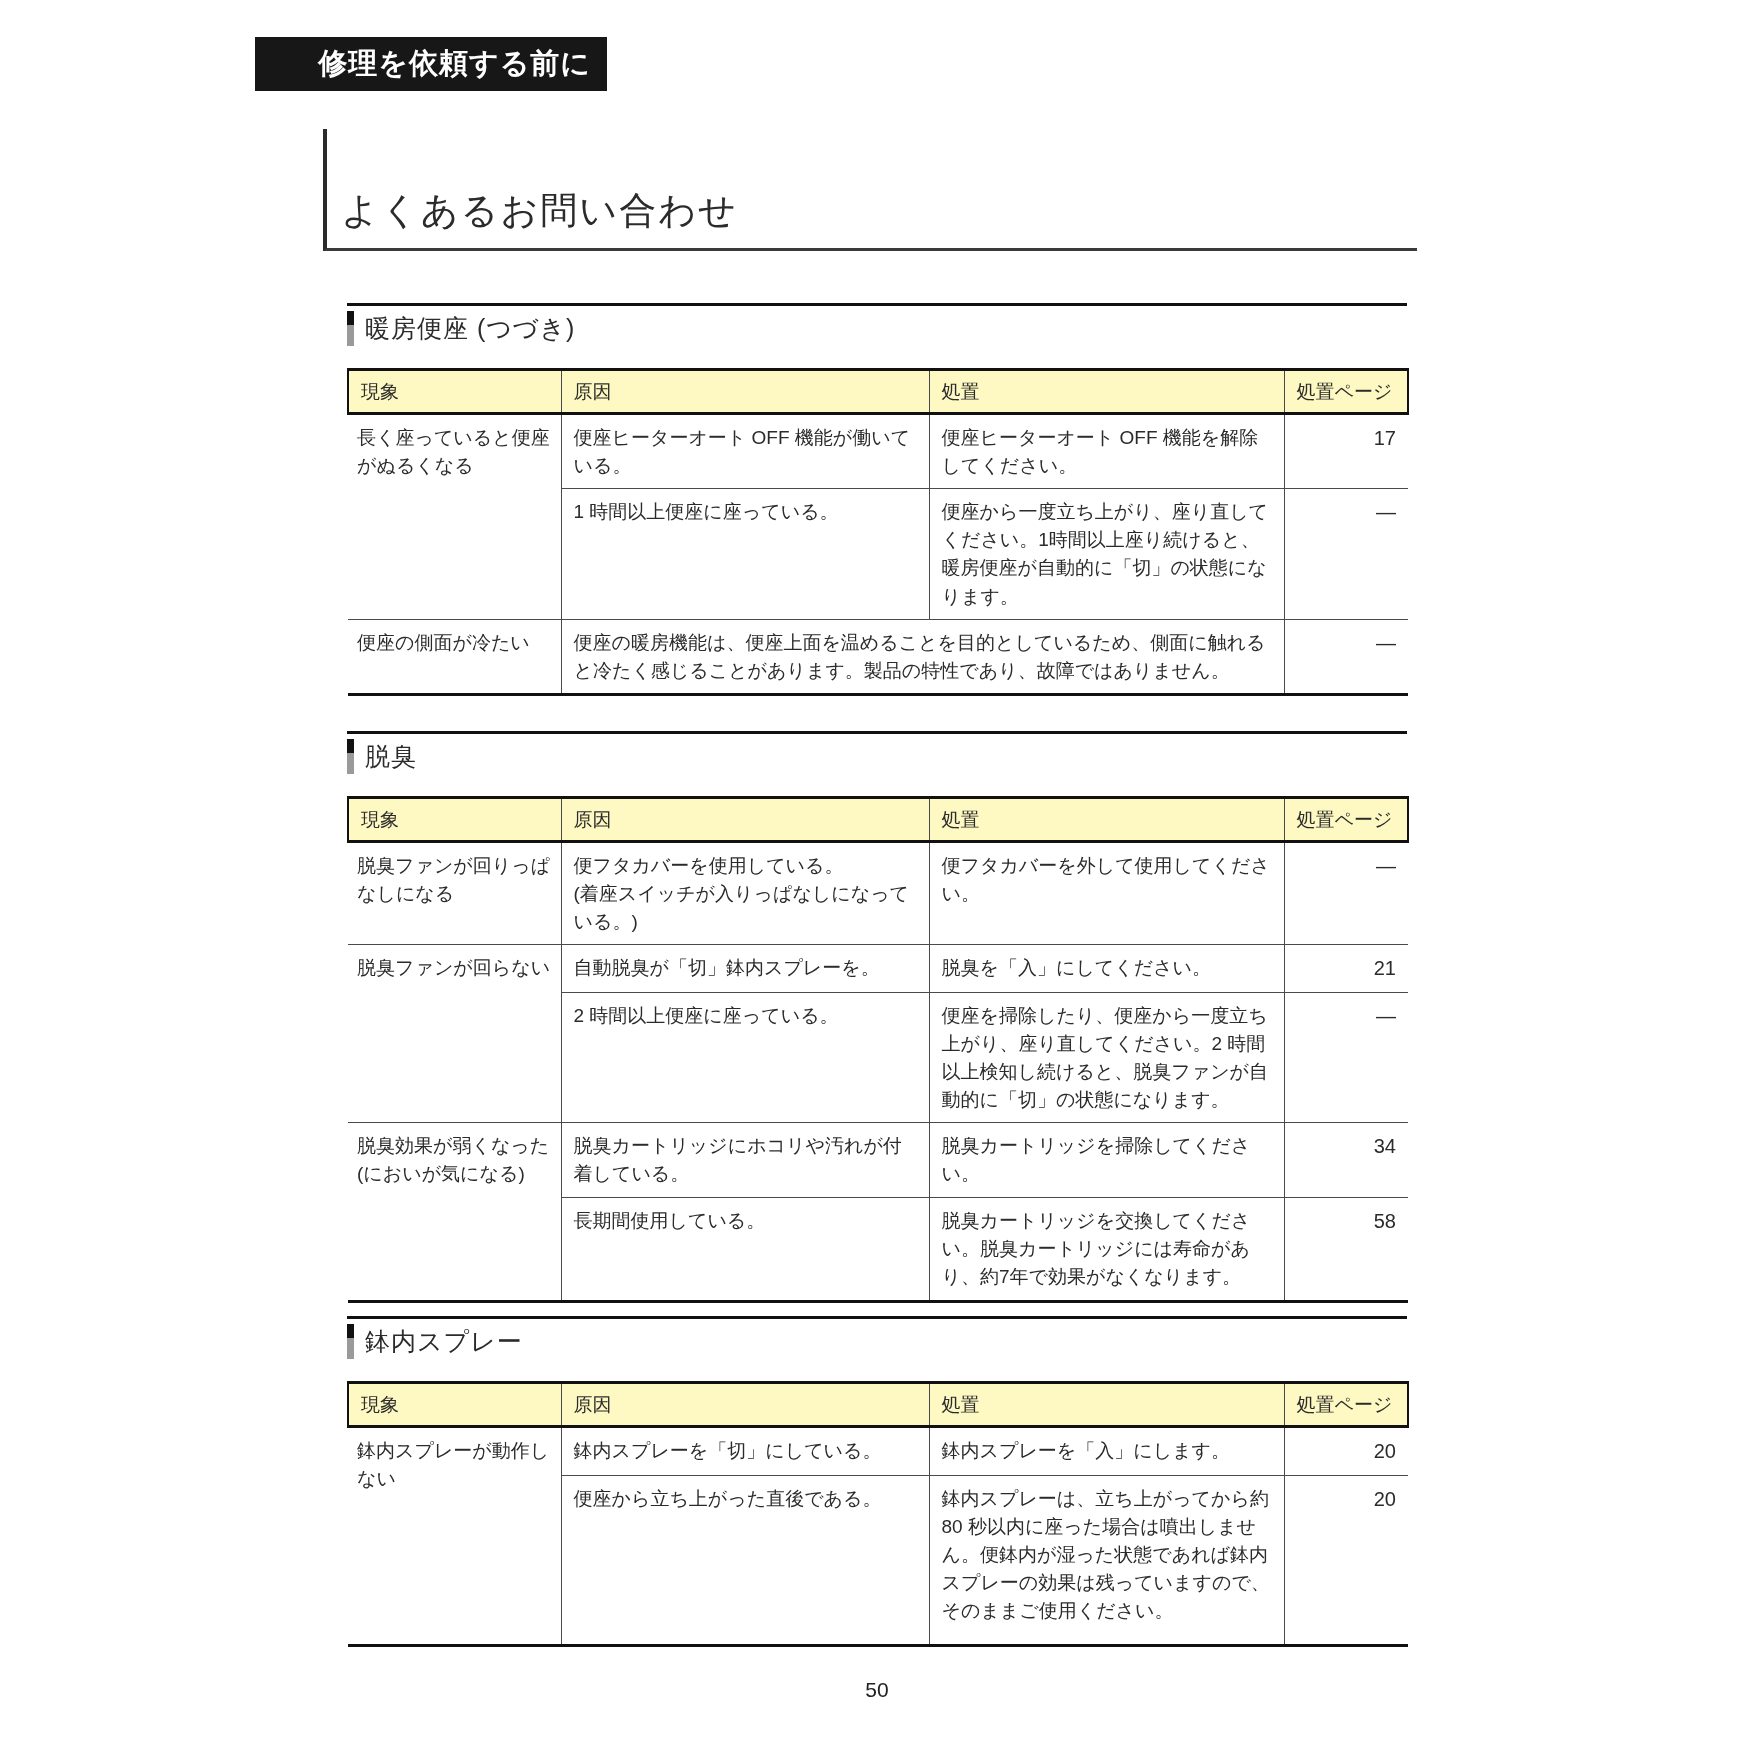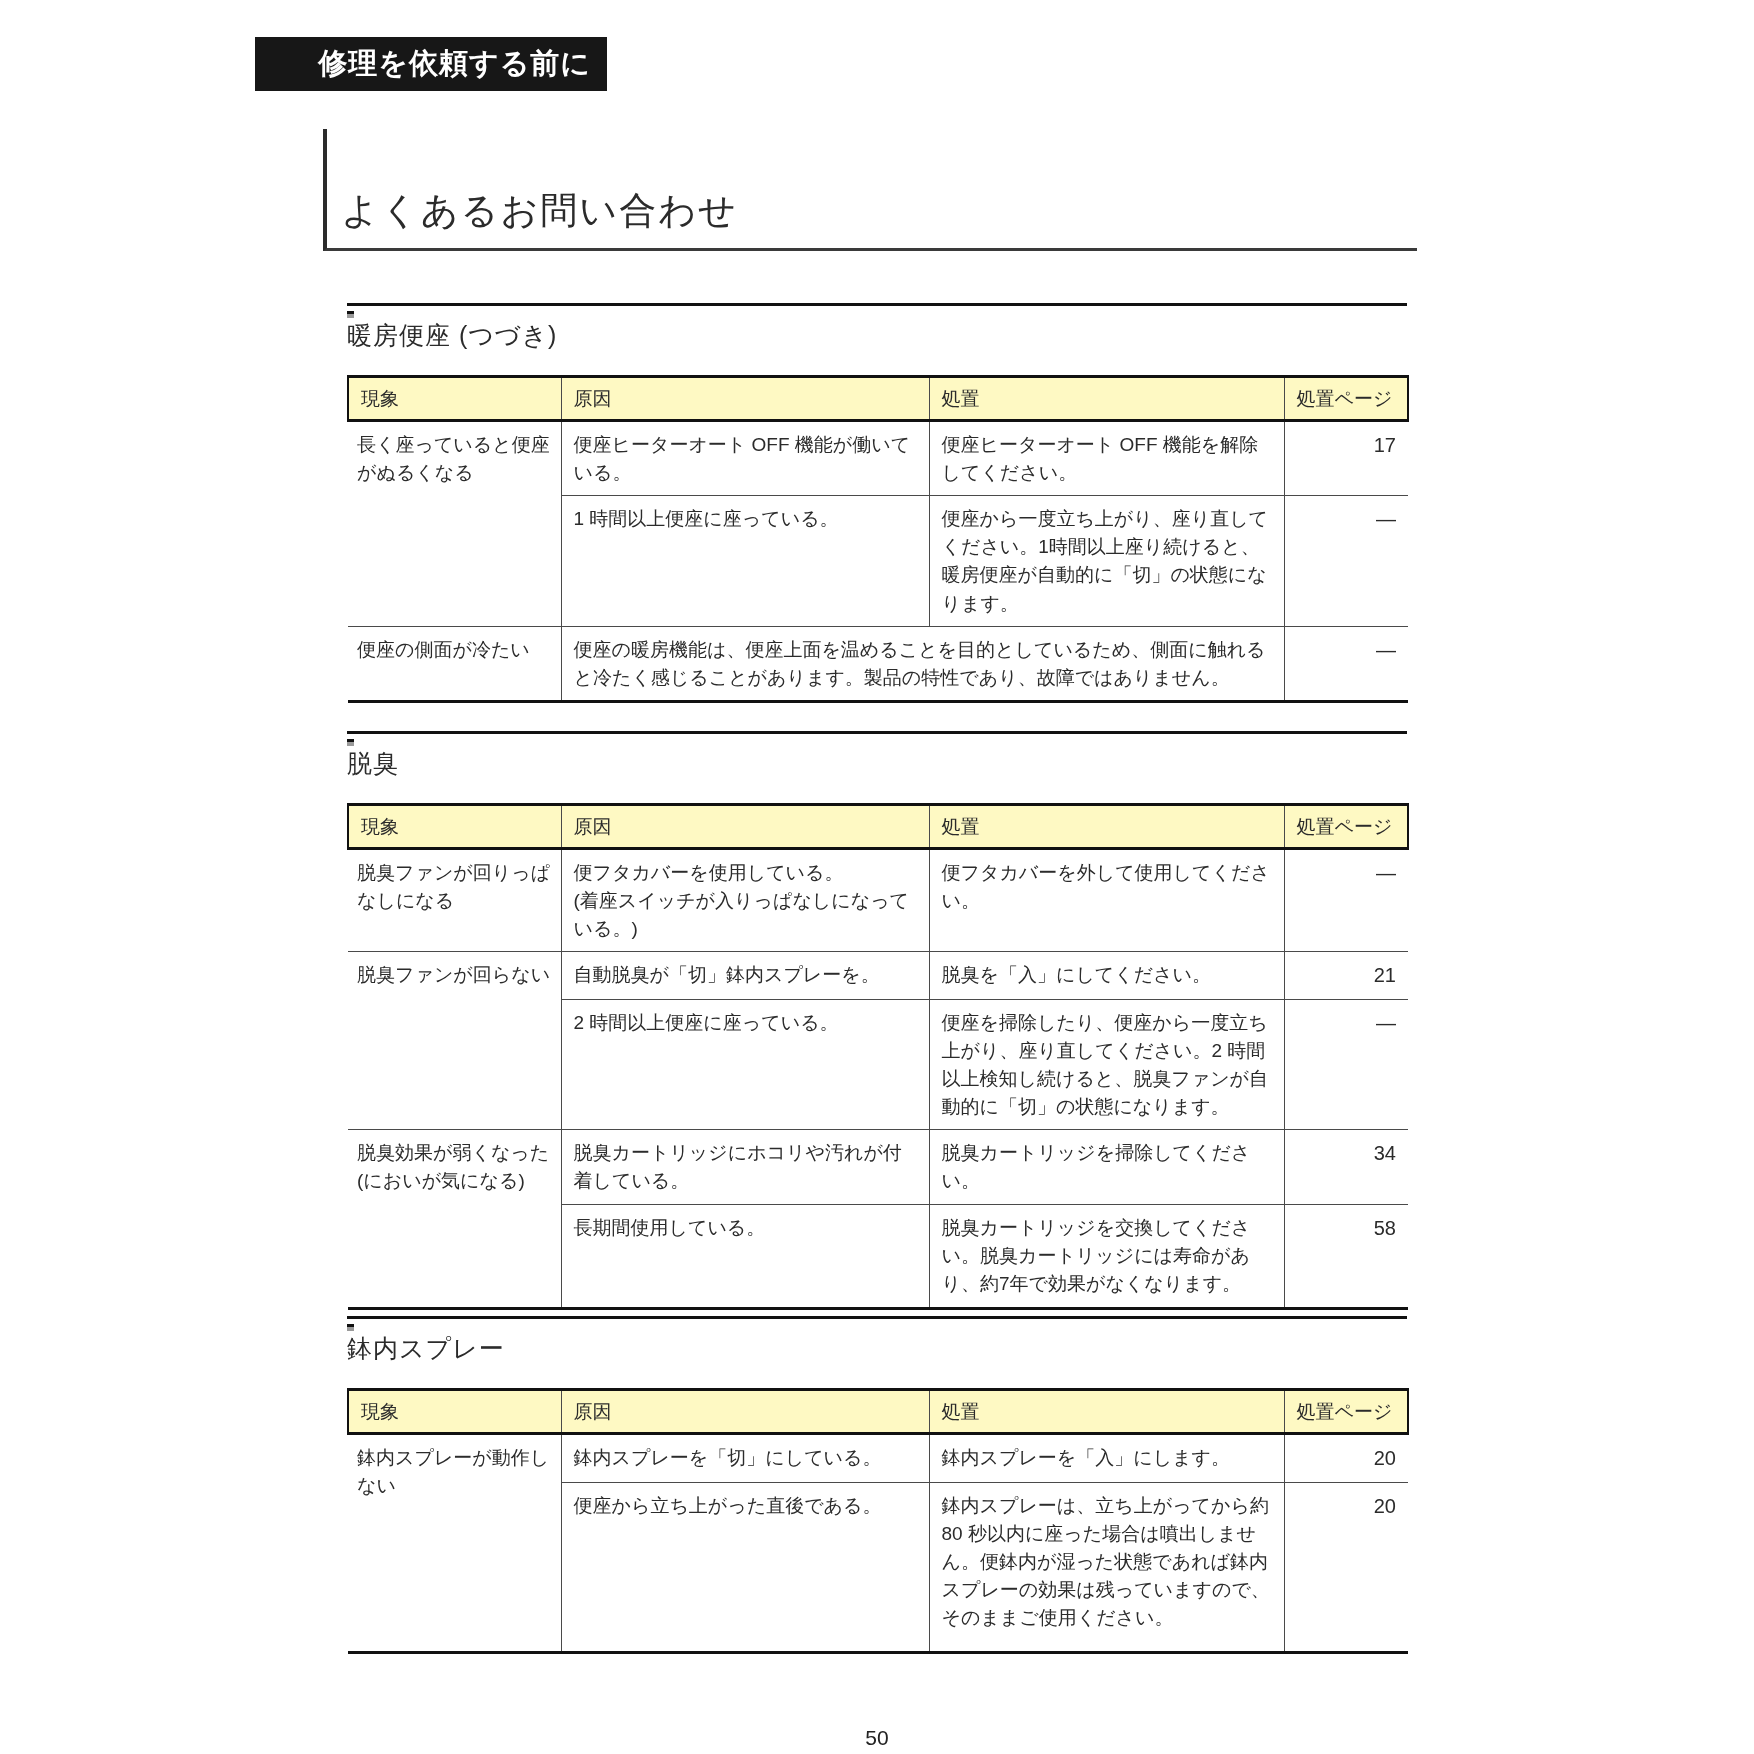--- a/index.html
+++ b/index.html
@@ -34,21 +34,21 @@
     padding:0 0 12px 14px;
   }
   
   .section{position:absolute;left:347px;width:1060px;}
   #section-0{top:303px}
   #section-1{top:731px}
   #section-2{top:1316px}
   .section-heading{
     border-top:3px solid #111111;
     padding-top:5px;
-    display:flex;align-items:flex-start;flex-direction:column;
+    display:flex;align-items:flex-start;
   }
   .section-bar{
     width:7px;height:35px;flex:0 0 7px;
     background:linear-gradient(to bottom,#111 40%,#9a9a9a 40%);
     margin-right:11px;
   }
   .section-title{font-size:25px;line-height:35px;letter-spacing:1px;}
   
   table{
     margin-top:22px;
@@ -75,21 +75,21 @@
     padding:9px 12px 8px 12px;box-sizing:border-box;
     font-size:19px;line-height:1.48;
     border-top:1px solid #4a4a4a;
   }
   th.divider,td.divider{border-left:1px solid #4a4a4a;}
   td.col-phen{padding-left:9px;padding-right:6px;}
   td.col-page{text-align:right;font-size:20px;}
   td.pre{white-space:pre-line;}
   
   .page-number{
-    position:absolute;left:0;top:1726px;width:1754px;
+    position:absolute;left:0;top:1678px;width:1754px;
     text-align:center;font-size:21px;color:#222;
   }
 </style>
 </head>
 <body>
 
 <div class="banner">修理を依頼する前に</div>
 
 <div class="title-block">
   <div class="page-title">よくあるお問い合わせ</div>

